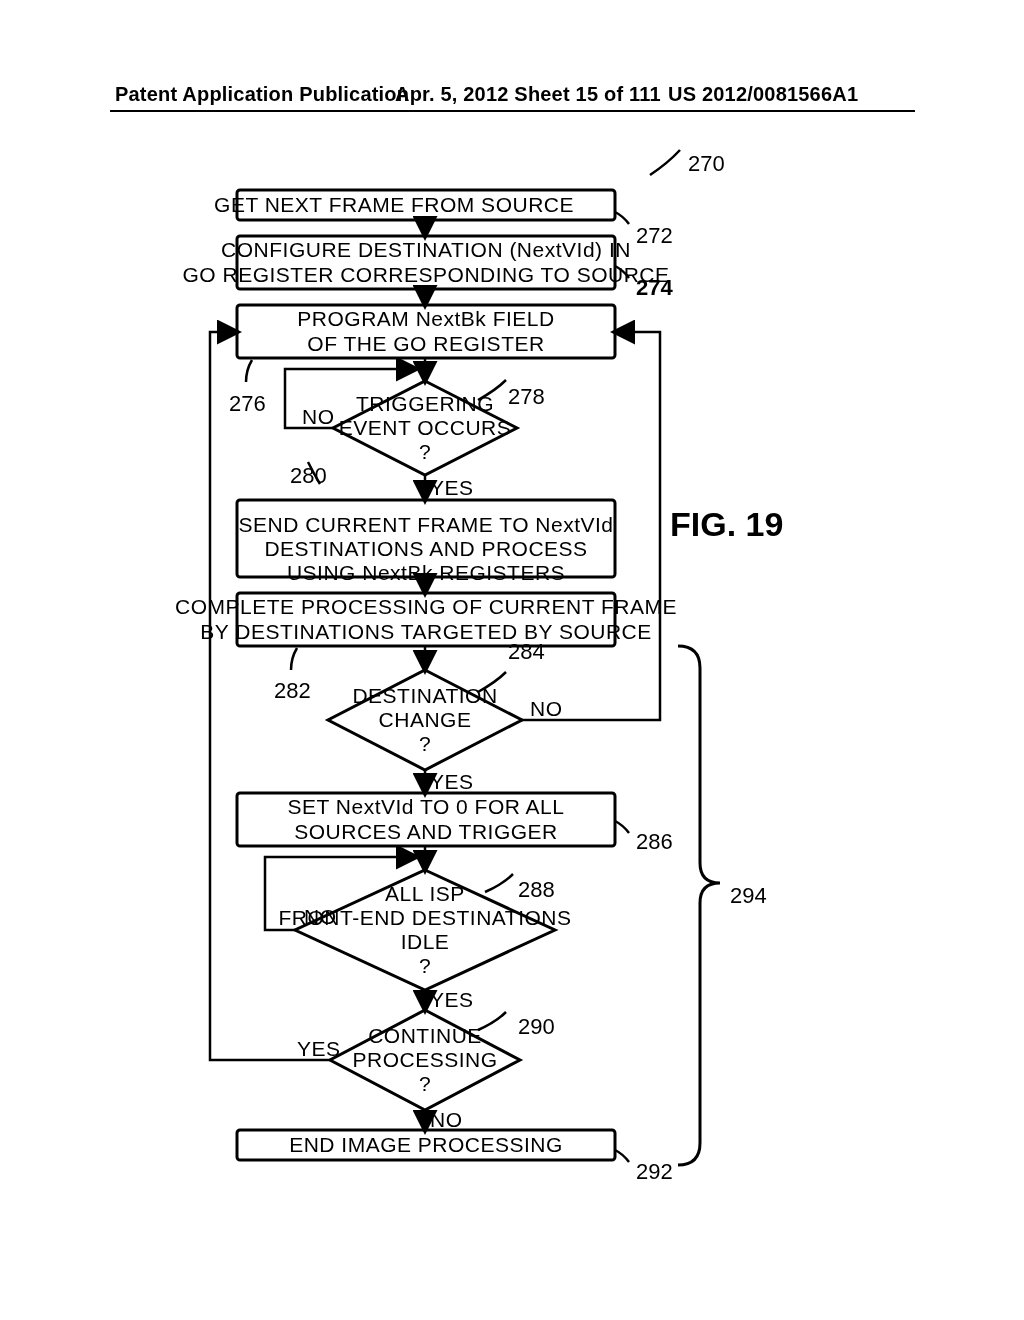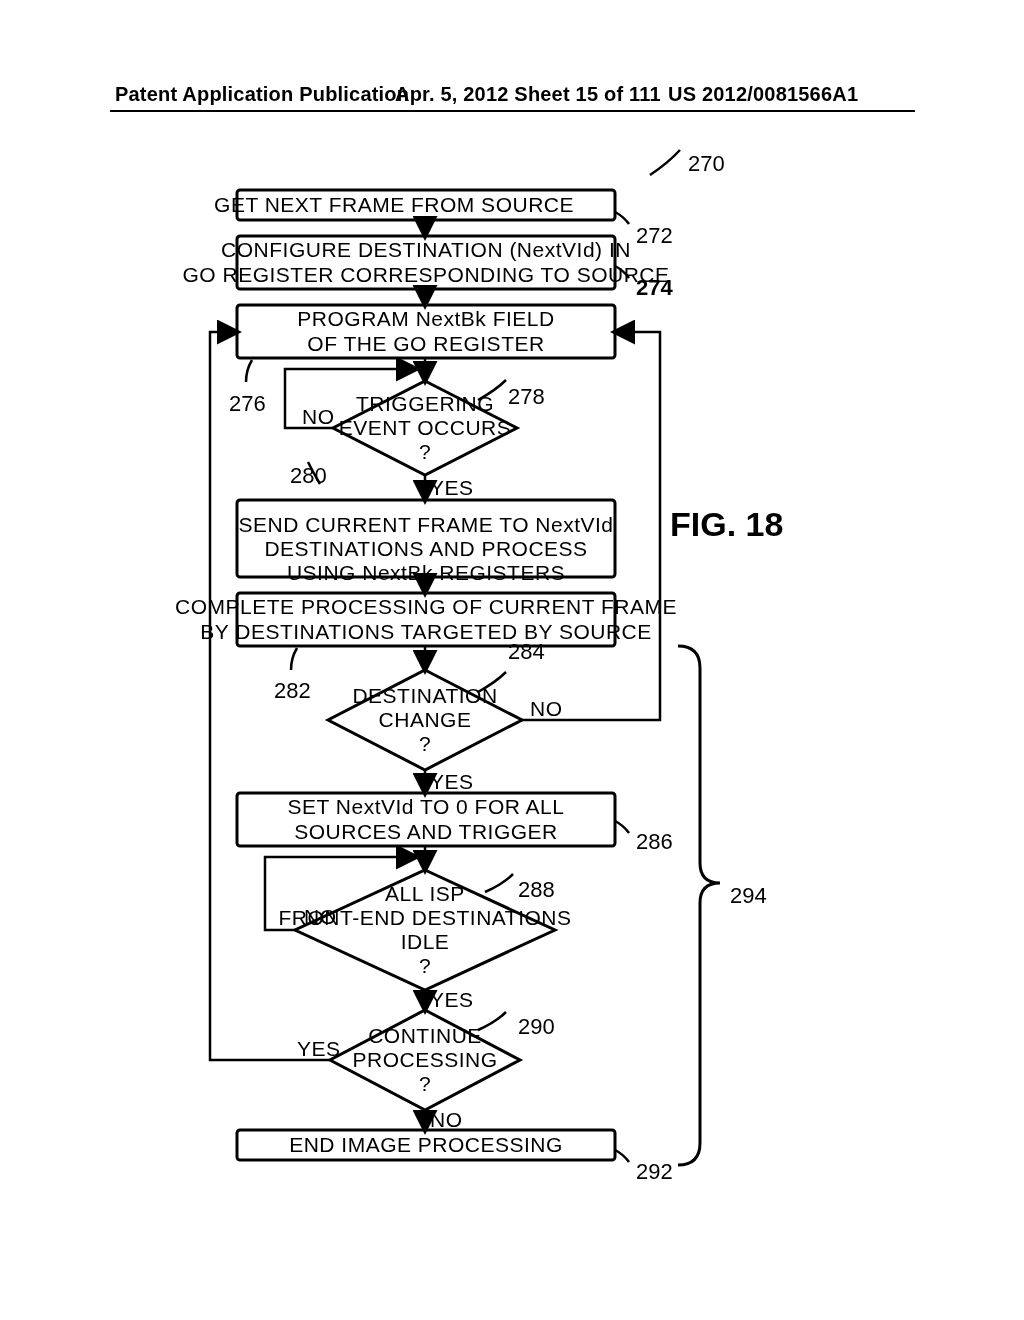--- a/index.html
+++ b/index.html
@@ -230,15 +230,15 @@
   <div class="ref-num" style="left:508px; top:373px;">278</div>
   <div class="ref-num" style="left:290px; top:452px;">280</div>
   <div class="ref-num" style="left:274px; top:667px;">282</div>
   <div class="ref-num" style="left:508px; top:628px;">284</div>
   <div class="ref-num" style="left:636px; top:818px;">286</div>
   <div class="ref-num" style="left:518px; top:866px;">288</div>
   <div class="ref-num" style="left:518px; top:1003px;">290</div>
   <div class="ref-num" style="left:636px; top:1148px;">292</div>
   <div class="ref-num" style="left:730px; top:872px;">294</div>
 
-  <div class="fig-label" style="left:670px; top:505px;">FIG. 18</div>
+  <div class="fig-label" style="left:670px; top:505px;">FIG. 19</div>
 
 </div>
 
 </body></html>

